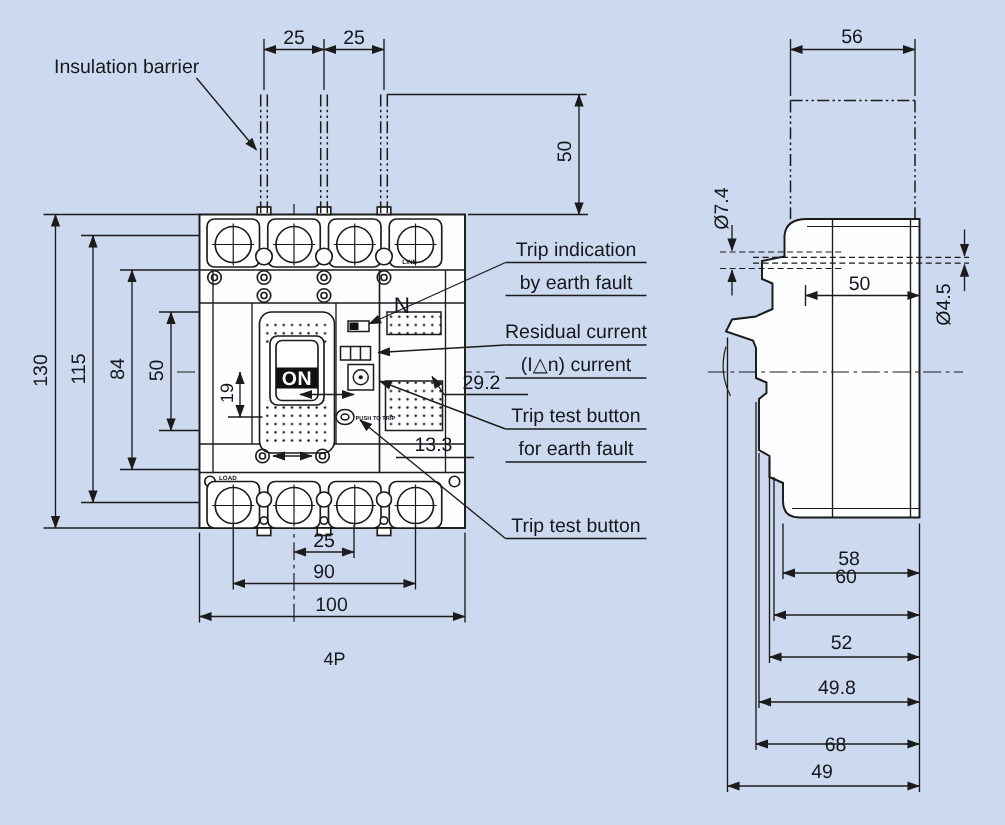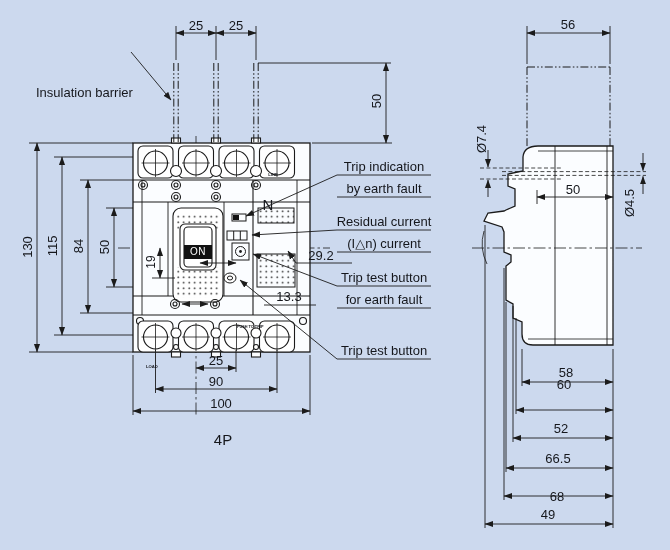--- a/index.html
+++ b/index.html
@@ -7,25 +7,25 @@
     position:relative;width:670px;height:550px;overflow:hidden;
     background:#ccd9ee;
     font-family:"Liberation Sans", sans-serif;
   }
   .canvas svg{position:absolute;left:0;top:0;}
   .t{
     position:absolute;font-size:13px;color:#15171c;white-space:nowrap;
     transform:translate(-50%,-50%);line-height:1;
   }
   .t.rot{transform:translate(-50%,-50%) rotate(-90deg);}
-  .t.lft{transform:translate(0,-50%);margin-top:48px;}
+  .t.lft{transform:translate(0,-50%);}
   .t.s12{font-size:12px;}
-  .t.s17{font-size:15px;}
+  .t.s17{font-size:12px;}
   .t.s15{font-size:15px;}
-  .t.on{font-size:10px;font-weight:normal;color:#ffffff;letter-spacing:.5px;}
+  .t.on{font-size:13px;font-weight:bold;color:#ffffff;letter-spacing:.5px;}
   .t.tiny{font-size:4.2px;font-weight:bold;letter-spacing:0;}
   .t.micro{font-size:3.8px;font-weight:bold;letter-spacing:0;}
 </style>
 </head>
 <body>
 
 <div class="canvas">
 
 <svg width="670" height="550" viewBox="0 0 670 550">
   <defs>
@@ -313,17 +313,17 @@
 <span class="t on" style="left:198px;top:252px">ON</span>
 <span class="t micro lft" style="left:237px;top:280px">PUSH TO TRIP</span>
 
 <span class="t" style="left:568px;top:24px">56</span>
 <span class="t rot" style="left:481px;top:139px">Ø7.4</span>
 <span class="t rot" style="left:629px;top:203px">Ø4.5</span>
 <span class="t" style="left:573px;top:189px">50</span>
 <span class="t" style="left:566px;top:372px">58</span>
 <span class="t" style="left:564px;top:384px">60</span>
 <span class="t" style="left:561px;top:428px">52</span>
-<span class="t" style="left:558px;top:458px">66.5</span>
+<span class="t" style="left:558px;top:458px">49.8</span>
 <span class="t" style="left:557px;top:496px">68</span>
 <span class="t" style="left:548px;top:514px">49</span>
 
 </div>
 
 </body></html>

